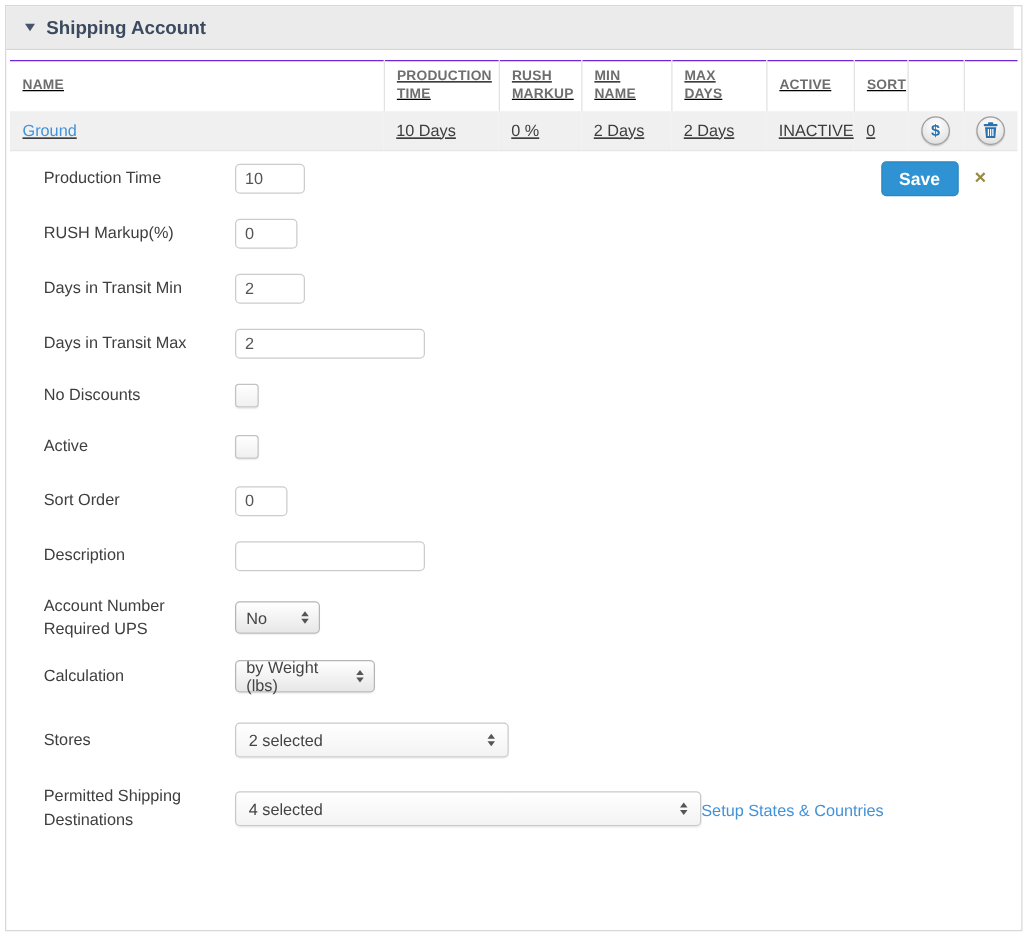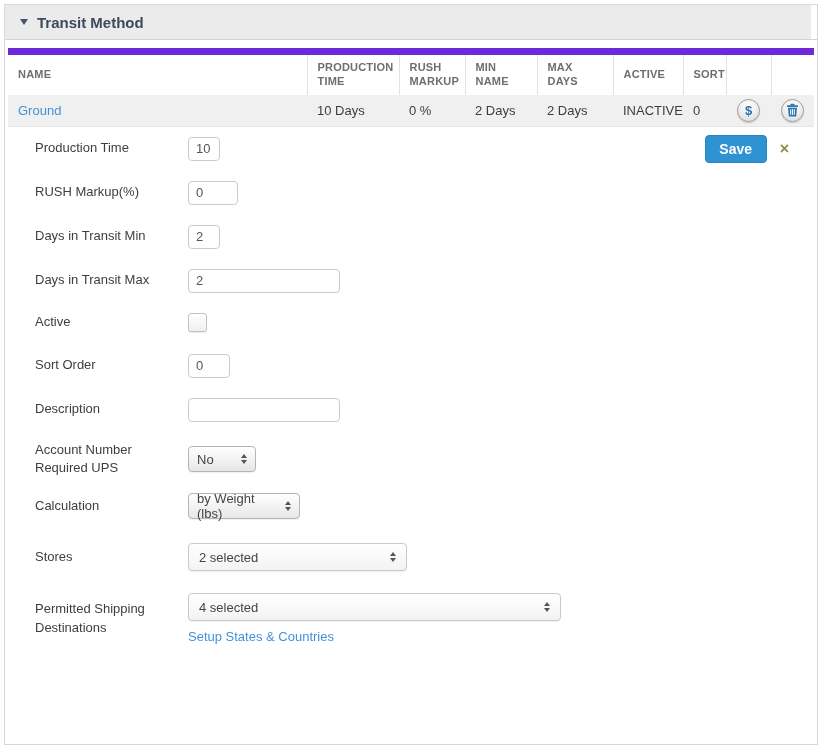--- a/index.html
+++ b/index.html
@@ -20,21 +20,21 @@
   }
   .caret{
     width:0;height:0;display:inline-block;
     border-left:4.5px solid transparent;border-right:4.5px solid transparent;
     border-top:6px solid #45536b;
   }
   .panel-title{font-size:15px;font-weight:bold;color:#3c4a5f;}
   .panel-body{padding:8px 3px 0;}
 
   
-  table{width:100%;border-collapse:collapse;table-layout:fixed;border-top:7px solid #6d28d9;}
+  table{width:100%;border-collapse:collapse;table-layout:fixed;border-top:1px solid #6d28d9;text-decoration:underline;}
   th{
     font-size:11px;font-weight:bold;color:#6e6e6e;text-align:left;
     padding:6px 8px 6px 10px;line-height:1.25;vertical-align:middle;
     border-right:1px solid #e2e2e2;letter-spacing:0.2px;background:#fff;
   }
   th.no-border{border-right:none;}
   td{
     font-size:13px;color:#3d3d3d;padding:7px 10px;background:#f0f0f0;
     border-bottom:1px solid #e6e6e6;white-space:nowrap;vertical-align:middle;
   }
@@ -52,21 +52,21 @@
   .form{position:relative;padding:10px 0 0 27px;}
   .form-row{display:flex;align-items:center;margin-bottom:20px;}
   .form-label{
     width:153px;flex-shrink:0;font-size:13px;color:#3e3e3e;line-height:1.45;
     padding-right:14px;box-sizing:border-box;
   }
   .ti{
     height:24px;box-sizing:border-box;border:1px solid #ccc;border-radius:4px;
     padding:2px 7px;font-size:13px;color:#555;background:#fff;font-family:inherit;
   }
-  .w152{width:152px}.w52{width:32px}.w50{width:50px}.w42{width:42px}
+  .w152{width:152px}.w52{width:56px}.w50{width:50px}.w42{width:42px}
   .checkbox{
     width:17px;height:17px;display:inline-block;cursor:pointer;
     border:1px solid #c2c2c2;border-radius:3px;
     background:linear-gradient(#ffffff,#f0f0f0);
     box-shadow:inset 0 1px 0 #fff, 0 1px 1px rgba(0,0,0,0.08);
   }
   .select{
     display:inline-flex;align-items:center;justify-content:space-between;
     box-sizing:border-box;height:26px;padding:0 8px;cursor:pointer;
     border:1px solid #b5b5b5;border-radius:4px;
@@ -74,38 +74,38 @@
     font-size:13px;color:#444;box-shadow:0 1px 1px rgba(0,0,0,0.06);
   }
   .select-big{border-color:#c9c9c9;background:linear-gradient(#ffffff,#f3f3f3);height:28px;padding:0 10px;}
   .sel-68{width:68px}.sel-112{width:112px}.sel-219{width:219px}.sel-373{width:373px}
   .updown{display:inline-flex;flex-direction:column;gap:2px;margin-left:12px;}
   .arr-up,.arr-down{width:0;height:0;display:block;
     border-left:3.5px solid transparent;border-right:3.5px solid transparent;}
   .arr-up{border-bottom:4px solid #555;}
   .arr-down{border-top:4px solid #555;}
   .mb22{margin-bottom:22px}.mb19{margin-bottom:19px}.mb15{margin-bottom:15px}.mb24{margin-bottom:24px}
-  .control-stack{display:flex;flex-direction:column;align-items:flex-start;}
+  .control-stack{display:flex;flex-direction:row;align-items:flex-start;}
   .setup-link{display:inline-block;margin-top:8px;color:#4292d8;font-size:13px;text-decoration:none;cursor:pointer;}
 
   .save-controls{position:absolute;top:8px;right:25px;display:flex;align-items:center;gap:13px;}
   .save-btn{
     width:62px;height:28px;background:#2f93d3;border:1px solid #2a85c0;border-radius:4px;
     color:#fff;font-weight:bold;font-size:14px;font-family:inherit;cursor:pointer;
   }
   .close-x{color:#958b42;font-weight:bold;font-size:16px;line-height:1;cursor:pointer;}
 </style>
 </head>
 <body>
 
 <div class="panel">
 
   <div class="panel-header">
     <span class="caret"></span>
-    <span class="panel-title">Transit Method</span>
+    <span class="panel-title">Shipping Account</span>
   </div>
 
   <div class="panel-body">
 
     <table>
       <colgroup>
         <col>
           <col style="width:92px">
           <col style="width:66px">
           <col style="width:72px">
@@ -179,20 +179,24 @@
       <div class="form-row">
         <span class="form-label">Days in Transit Min</span>
         <input type="text" class="ti w52" value="2" style="">
       </div>
 
       <div class="form-row">
         <span class="form-label">Days in Transit Max</span>
         <input type="text" class="ti w152" value="2" style="">
       </div>
 
+      <div class="form-row mb22">
+        <span class="form-label">No Discounts</span>
+        <span class="checkbox"></span>
+      </div>
 
       <div class="form-row mb22">
         <span class="form-label">Active</span>
         <span class="checkbox"></span>
       </div>
 
       <div class="form-row">
         <span class="form-label">Sort Order</span>
         <input type="text" class="ti w42" value="0" style="">
       </div>

